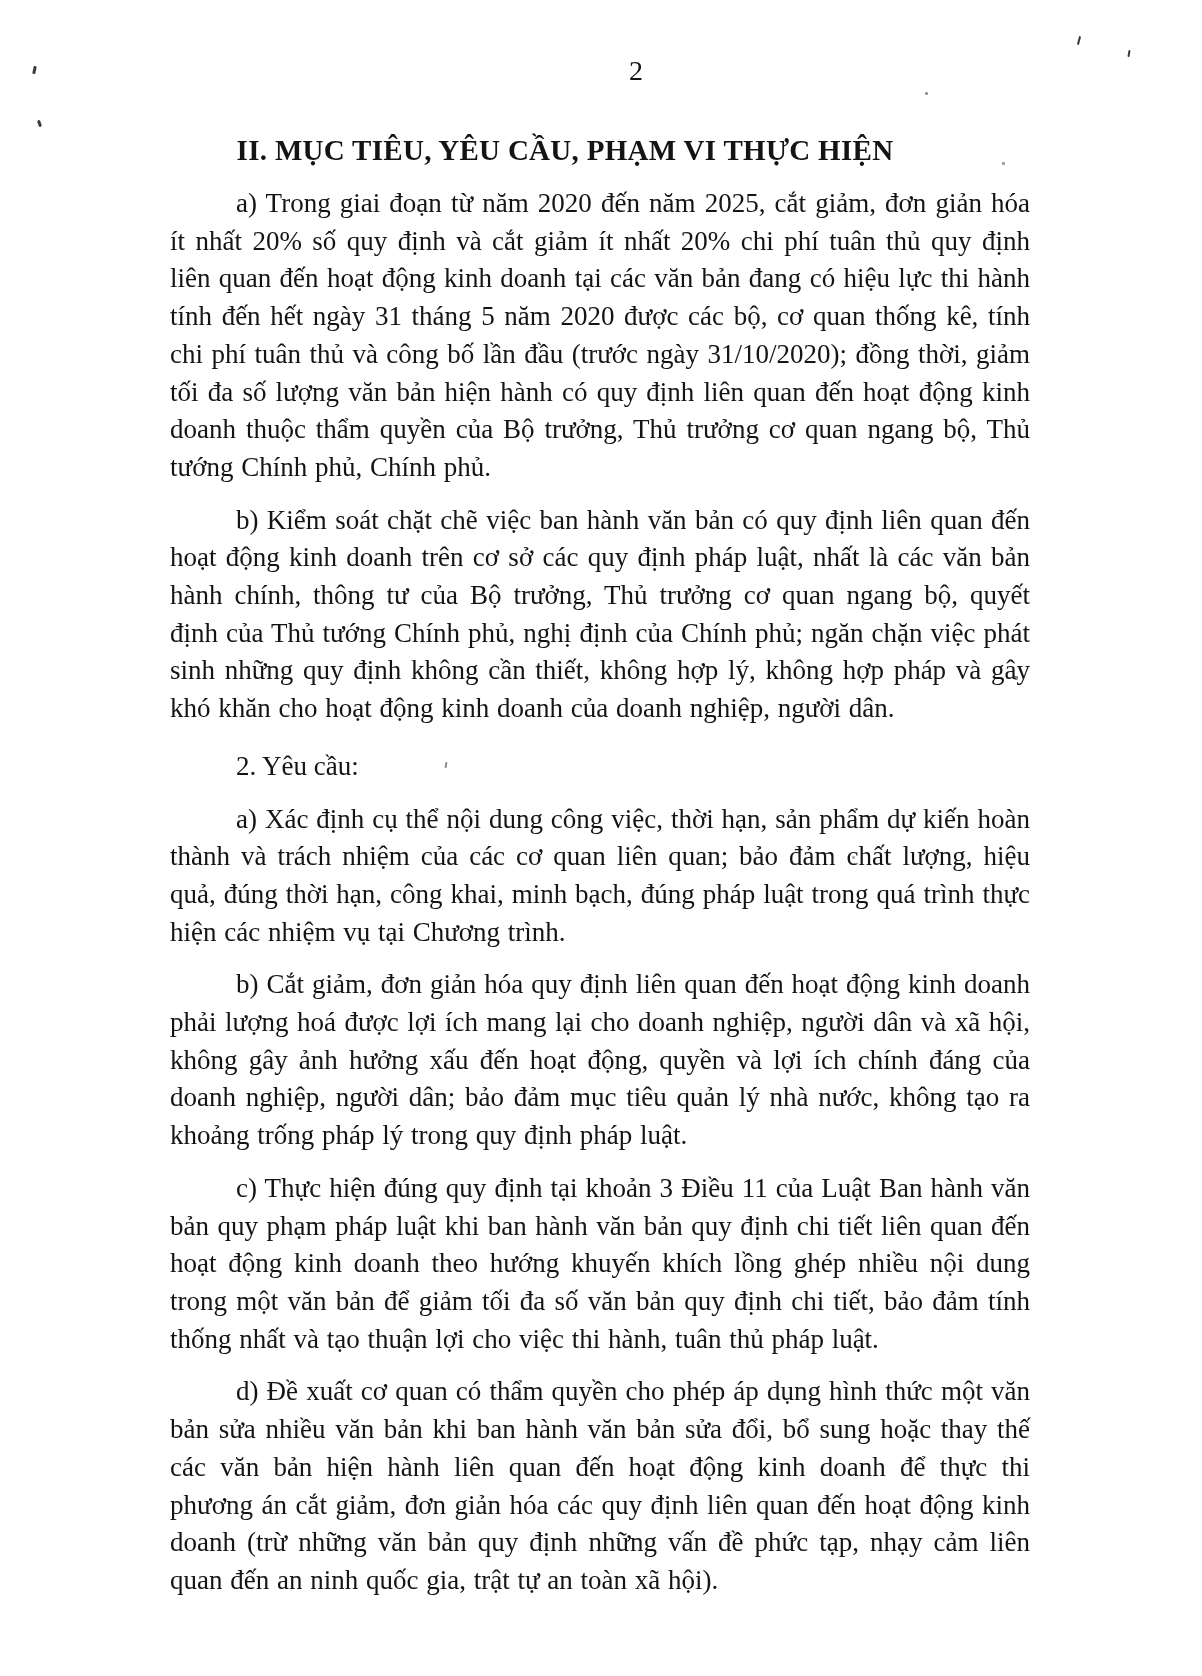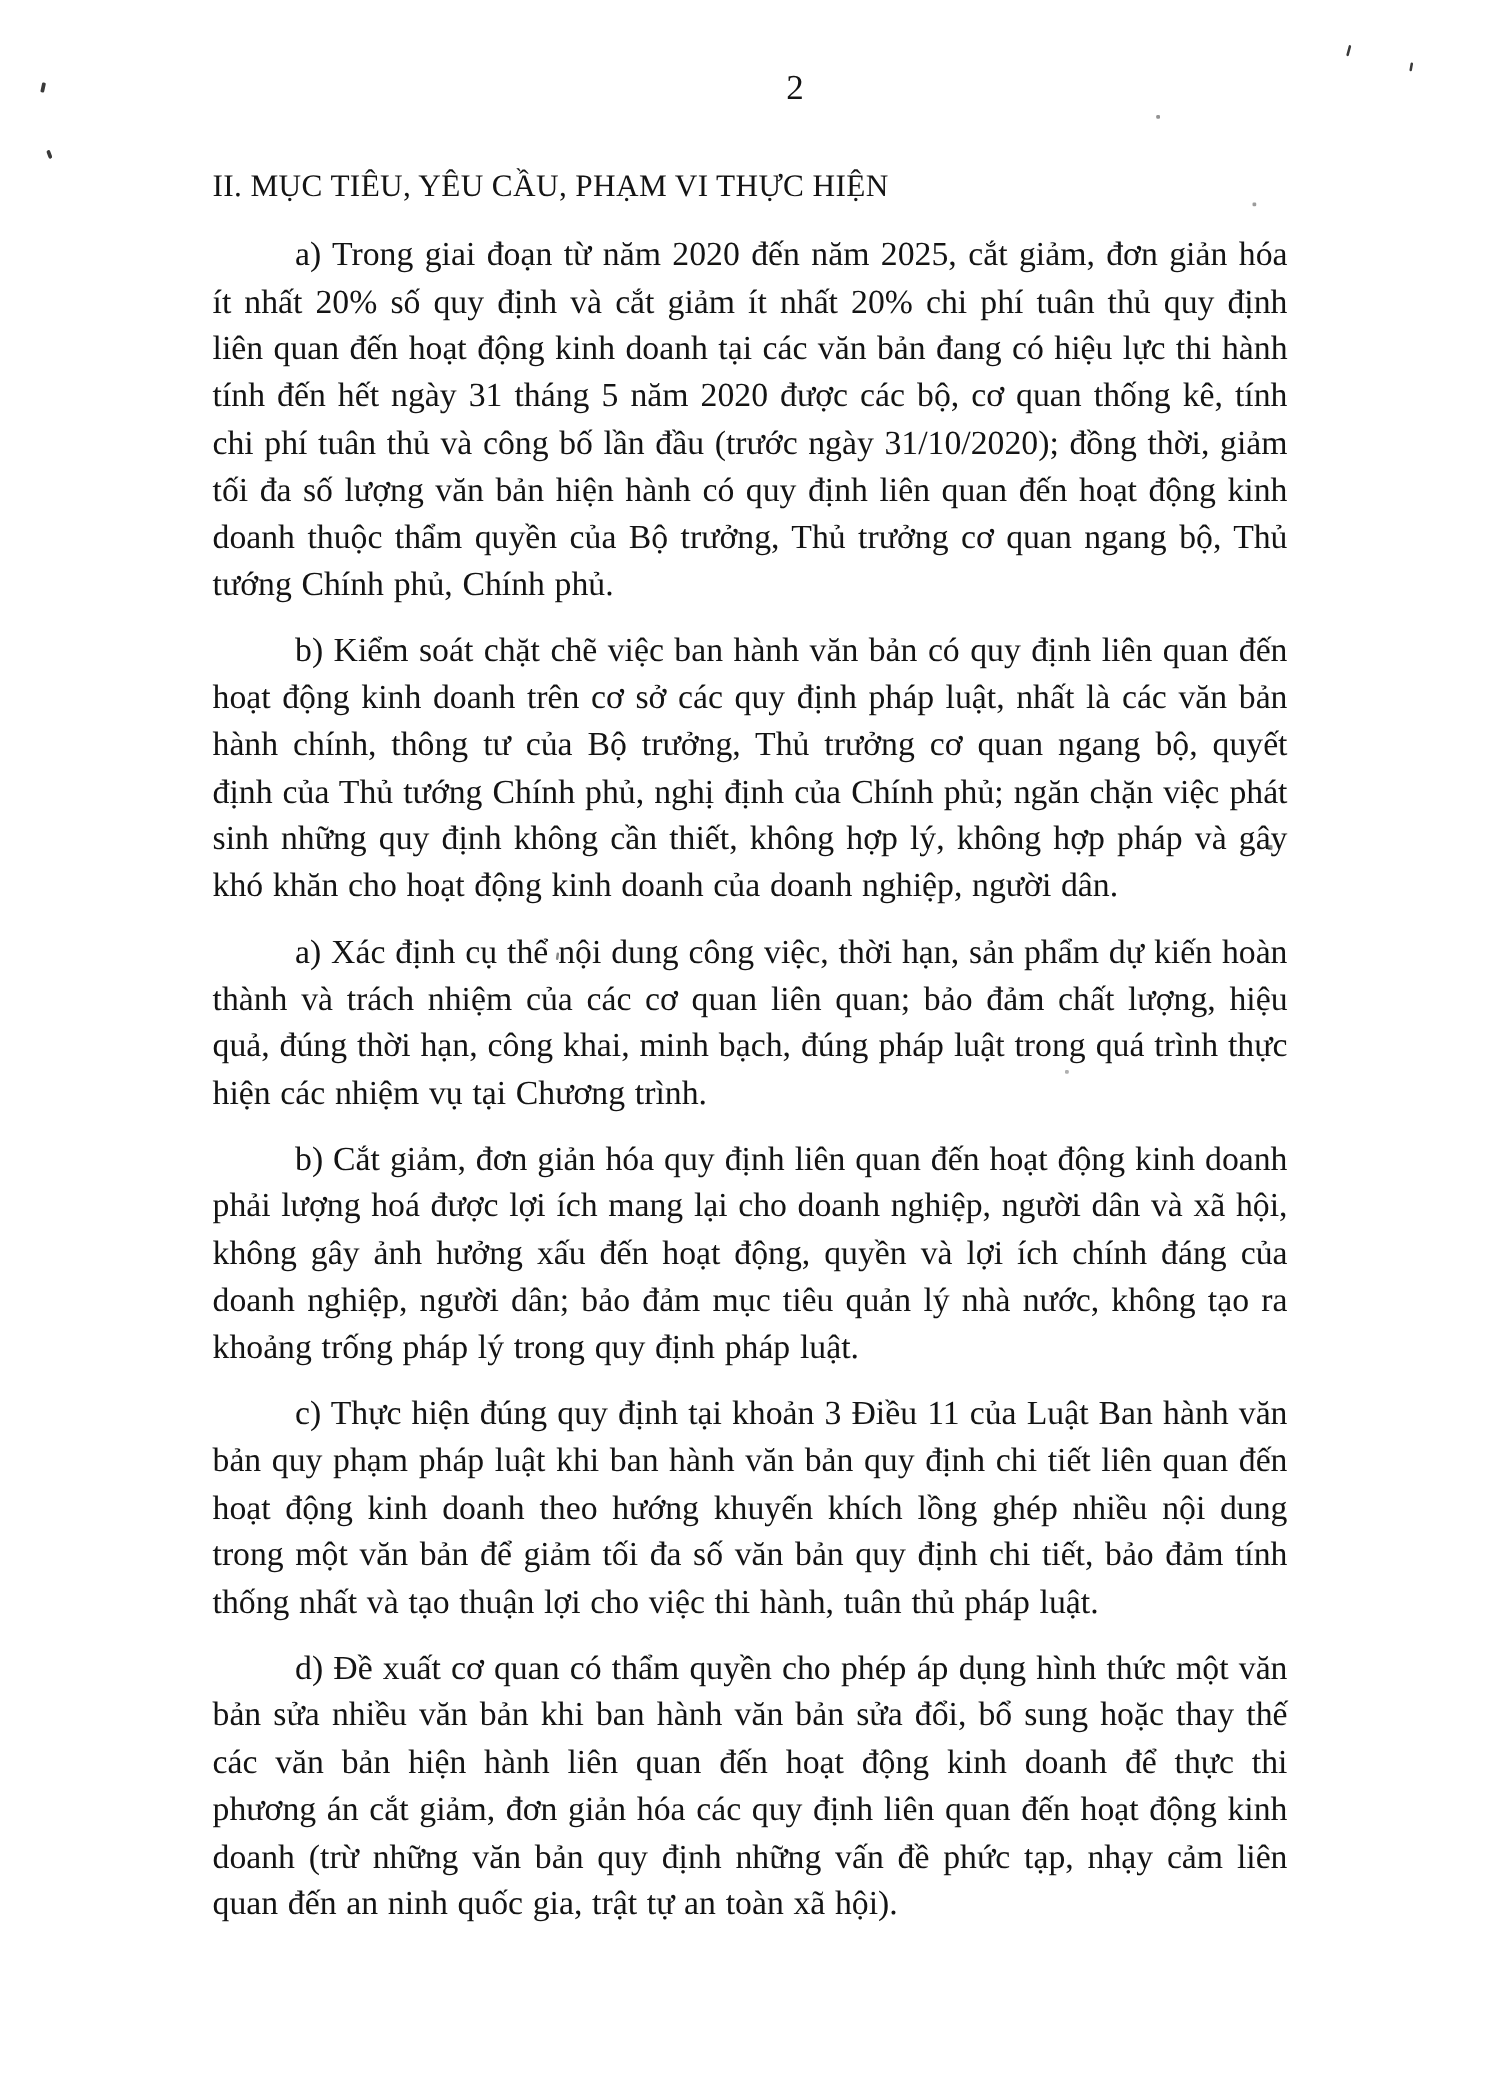--- a/index.html
+++ b/index.html
@@ -28,23 +28,24 @@
   }
   .page-number {
     margin-top: 52px;
     text-align: center;
     padding-left: 72px;
     font-size: 28px;
     line-height: 38px;
   }
   .doc-heading {
     margin-top: 40px;
+    text-align: center;
     padding-right: 70px;
-    font-weight: normal;
-    font-size: 25px;
+    font-weight: bold;
+    font-size: 29px;
     line-height: 40px;
     letter-spacing: 0.3px;
     white-space: nowrap;
   }
   .section-title {
     margin: 20px 0 0 0;
     text-indent: 66px;
     font-size: 27px;
     line-height: 37.7px;
   }
@@ -82,20 +83,21 @@
     <div class="page-number">2</div>
 
     <div class="doc-heading">II. MỤC TIÊU, YÊU CẦU, PHẠM VI THỰC HIỆN</div>
 
     <div>
       <p class="para">a) Trong giai đoạn từ năm 2020 đến năm 2025, cắt giảm, đơn giản hóa ít nhất 20% số quy định và cắt giảm ít nhất 20% chi phí tuân thủ quy định liên quan đến hoạt động kinh doanh tại các văn bản đang có hiệu lực thi hành tính đến hết ngày 31 tháng 5 năm 2020 được các bộ, cơ quan thống kê, tính chi phí tuân thủ và công bố lần đầu (trước ngày 31/10/2020); đồng thời, giảm tối đa số lượng văn bản hiện hành có quy định liên quan đến hoạt động kinh doanh thuộc thẩm quyền của Bộ trưởng, Thủ trưởng cơ quan ngang bộ, Thủ tướng Chính phủ, Chính phủ.</p>
       <p class="para">b) Kiểm soát chặt chẽ việc ban hành văn bản có quy định liên quan đến hoạt động kinh doanh trên cơ sở các quy định pháp luật, nhất là các văn bản hành chính, thông tư của Bộ trưởng, Thủ trưởng cơ quan ngang bộ, quyết định của Thủ tướng Chính phủ, nghị định của Chính phủ; ngăn chặn việc phát sinh những quy định không cần thiết, không hợp lý, không hợp pháp và gây khó khăn cho hoạt động kinh doanh của doanh nghiệp, người dân.</p>
     </div>
 
     <div>
+      <p class="section-title">2. Yêu cầu:</p>
       <p class="para">a) Xác định cụ thể nội dung công việc, thời hạn, sản phẩm dự kiến hoàn thành và trách nhiệm của các cơ quan liên quan; bảo đảm chất lượng, hiệu quả, đúng thời hạn, công khai, minh bạch, đúng pháp luật trong quá trình thực hiện các nhiệm vụ tại Chương trình.</p>
       <p class="para">b) Cắt giảm, đơn giản hóa quy định liên quan đến hoạt động kinh doanh phải lượng hoá được lợi ích mang lại cho doanh nghiệp, người dân và xã hội, không gây ảnh hưởng xấu đến hoạt động, quyền và lợi ích chính đáng của doanh nghiệp, người dân; bảo đảm mục tiêu quản lý nhà nước, không tạo ra khoảng trống pháp lý trong quy định pháp luật.</p>
       <p class="para">c) Thực hiện đúng quy định tại khoản 3 Điều 11 của Luật Ban hành văn bản quy phạm pháp luật khi ban hành văn bản quy định chi tiết liên quan đến hoạt động kinh doanh theo hướng khuyến khích lồng ghép nhiều nội dung trong một văn bản để giảm tối đa số văn bản quy định chi tiết, bảo đảm tính thống nhất và tạo thuận lợi cho việc thi hành, tuân thủ pháp luật.</p>
       <p class="para">d) Đề xuất cơ quan có thẩm quyền cho phép áp dụng hình thức một văn bản sửa nhiều văn bản khi ban hành văn bản sửa đổi, bổ sung hoặc thay thế các văn bản hiện hành liên quan đến hoạt động kinh doanh để thực thi phương án cắt giảm, đơn giản hóa các quy định liên quan đến hoạt động kinh doanh (trừ những văn bản quy định những vấn đề phức tạp, nhạy cảm liên quan đến an ninh quốc gia, trật tự an toàn xã hội).</p>
     </div>
 
   </div>
 
   <span class="artifact a1"></span>
   <span class="artifact a2"></span>

